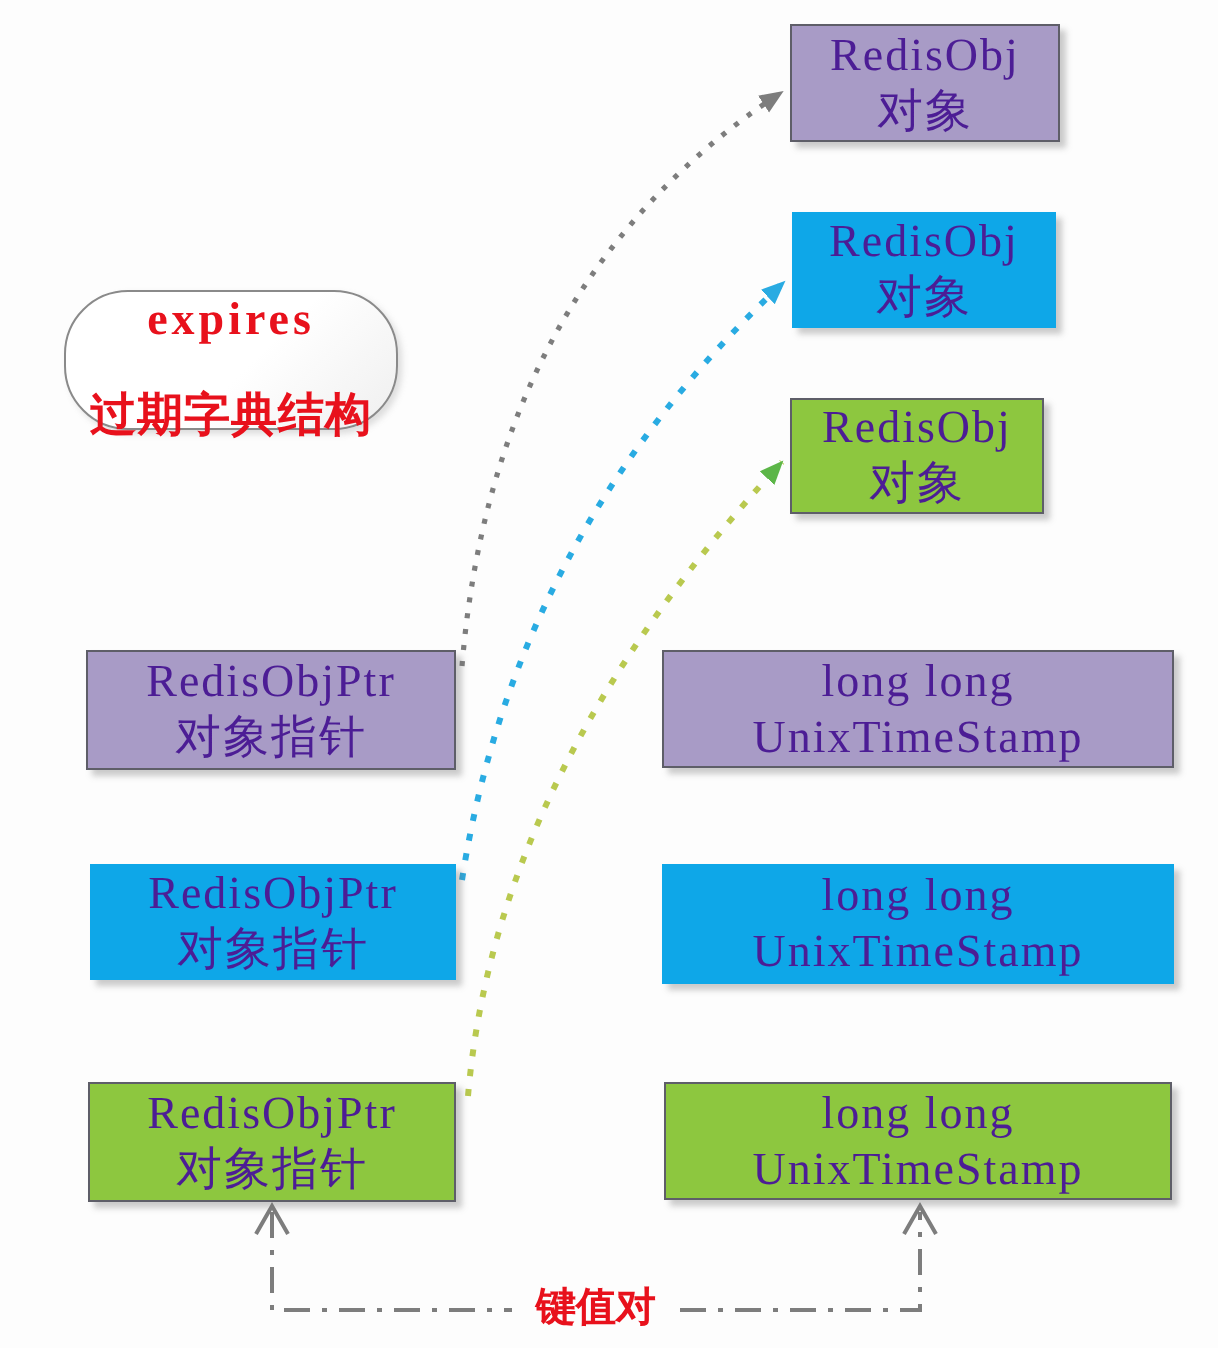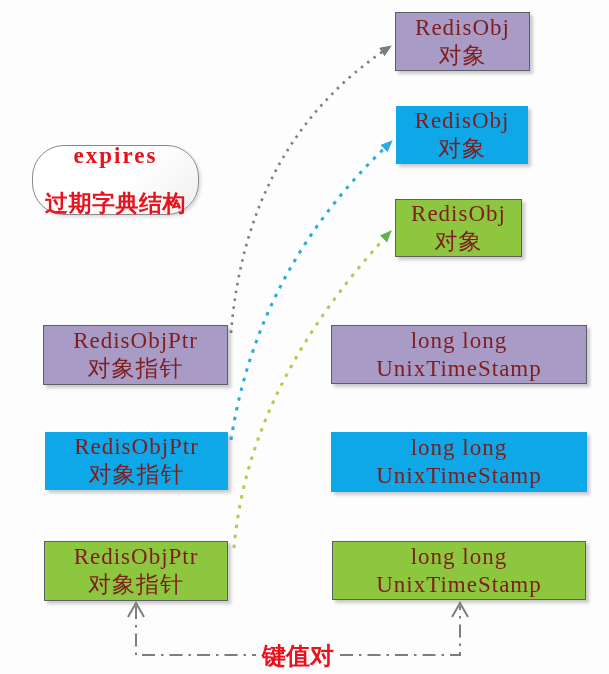--- a/index.html
+++ b/index.html
@@ -9,21 +9,21 @@
     background:#fdfdfd;
     font-family:"Liberation Serif","DejaVu Serif",serif;
     overflow:hidden;
   }
   svg#connectors{position:absolute;left:0;top:0;z-index:1;}
 
   .box{
     position:absolute;
     display:flex;flex-direction:column;justify-content:center;align-items:center;
     text-align:right;
-    color:#7f1d1d;
+    color:#4c1d95;
     font-size:23px;line-height:28px;letter-spacing:1px;
     box-shadow:3px 3px 3px rgba(110,110,110,0.35);
     z-index:2;
     box-sizing:border-box;
   }
   .purple{background:var(--c-purple);border:1.5px solid #5e5e68;}
   .blue{background:var(--c-blue);}
   .green{background:var(--c-green);border:1.5px solid #5e5e68;}
 
   
@@ -37,34 +37,34 @@
   
   .ts0{left:331px;top:325px;width:256px;height:59px;}
   .ts1{left:331px;top:432px;width:256px;height:60px;}
   .ts2{left:332px;top:541px;width:254px;height:59px;}
 
   #bubble{
     position:absolute;left:32px;top:145px;width:165px;height:68px;
     background:linear-gradient(135deg,#ffffff 55%,#efefef 100%);
     border:1.5px solid #8a8a8a;
     border-radius:32px;
-    display:flex;flex-direction:column;justify-content:center;align-items:center;
+    display:flex;flex-direction:column;align-items:center;
     z-index:2;
     box-shadow:2px 2px 3px rgba(150,150,150,0.3);
     color:var(--c-red);
     font-weight:bold;
   }
   #bubble .b1{font-size:23px;letter-spacing:2px;line-height:27px;}
   #bubble .b2{font-size:23px;letter-spacing:0.5px;line-height:30px;margin-top:20px;}
 
   #kv-label{
     position:absolute;left:252px;top:640px;width:92px;
     text-align:center;
     color:var(--c-red);
-    font-size:24px;font-weight:bold;
+    font-size:20px;font-weight:bold;
     z-index:3;
   }
 
   .curve{fill:none;}
   .curve.c-gray{stroke:var(--c-arrow_gray);stroke-width:2.6;stroke-dasharray:2.5 5.5;}
   .curve.c-blue{stroke:var(--c-arrow_blue);stroke-width:3;stroke-dasharray:3.5 6.5;}
   .curve.c-olive{stroke:var(--c-arrow_olive);stroke-width:3;stroke-dasharray:3.5 6.5;}
   .dashdot{fill:none;stroke:var(--c-arrow_gray);stroke-width:2;stroke-dasharray:13 6 2.5 6;}
   .vhead{fill:none;stroke:var(--c-arrow_gray);stroke-width:2;}
   .head-gray{fill:var(--c-arrow_gray);}

